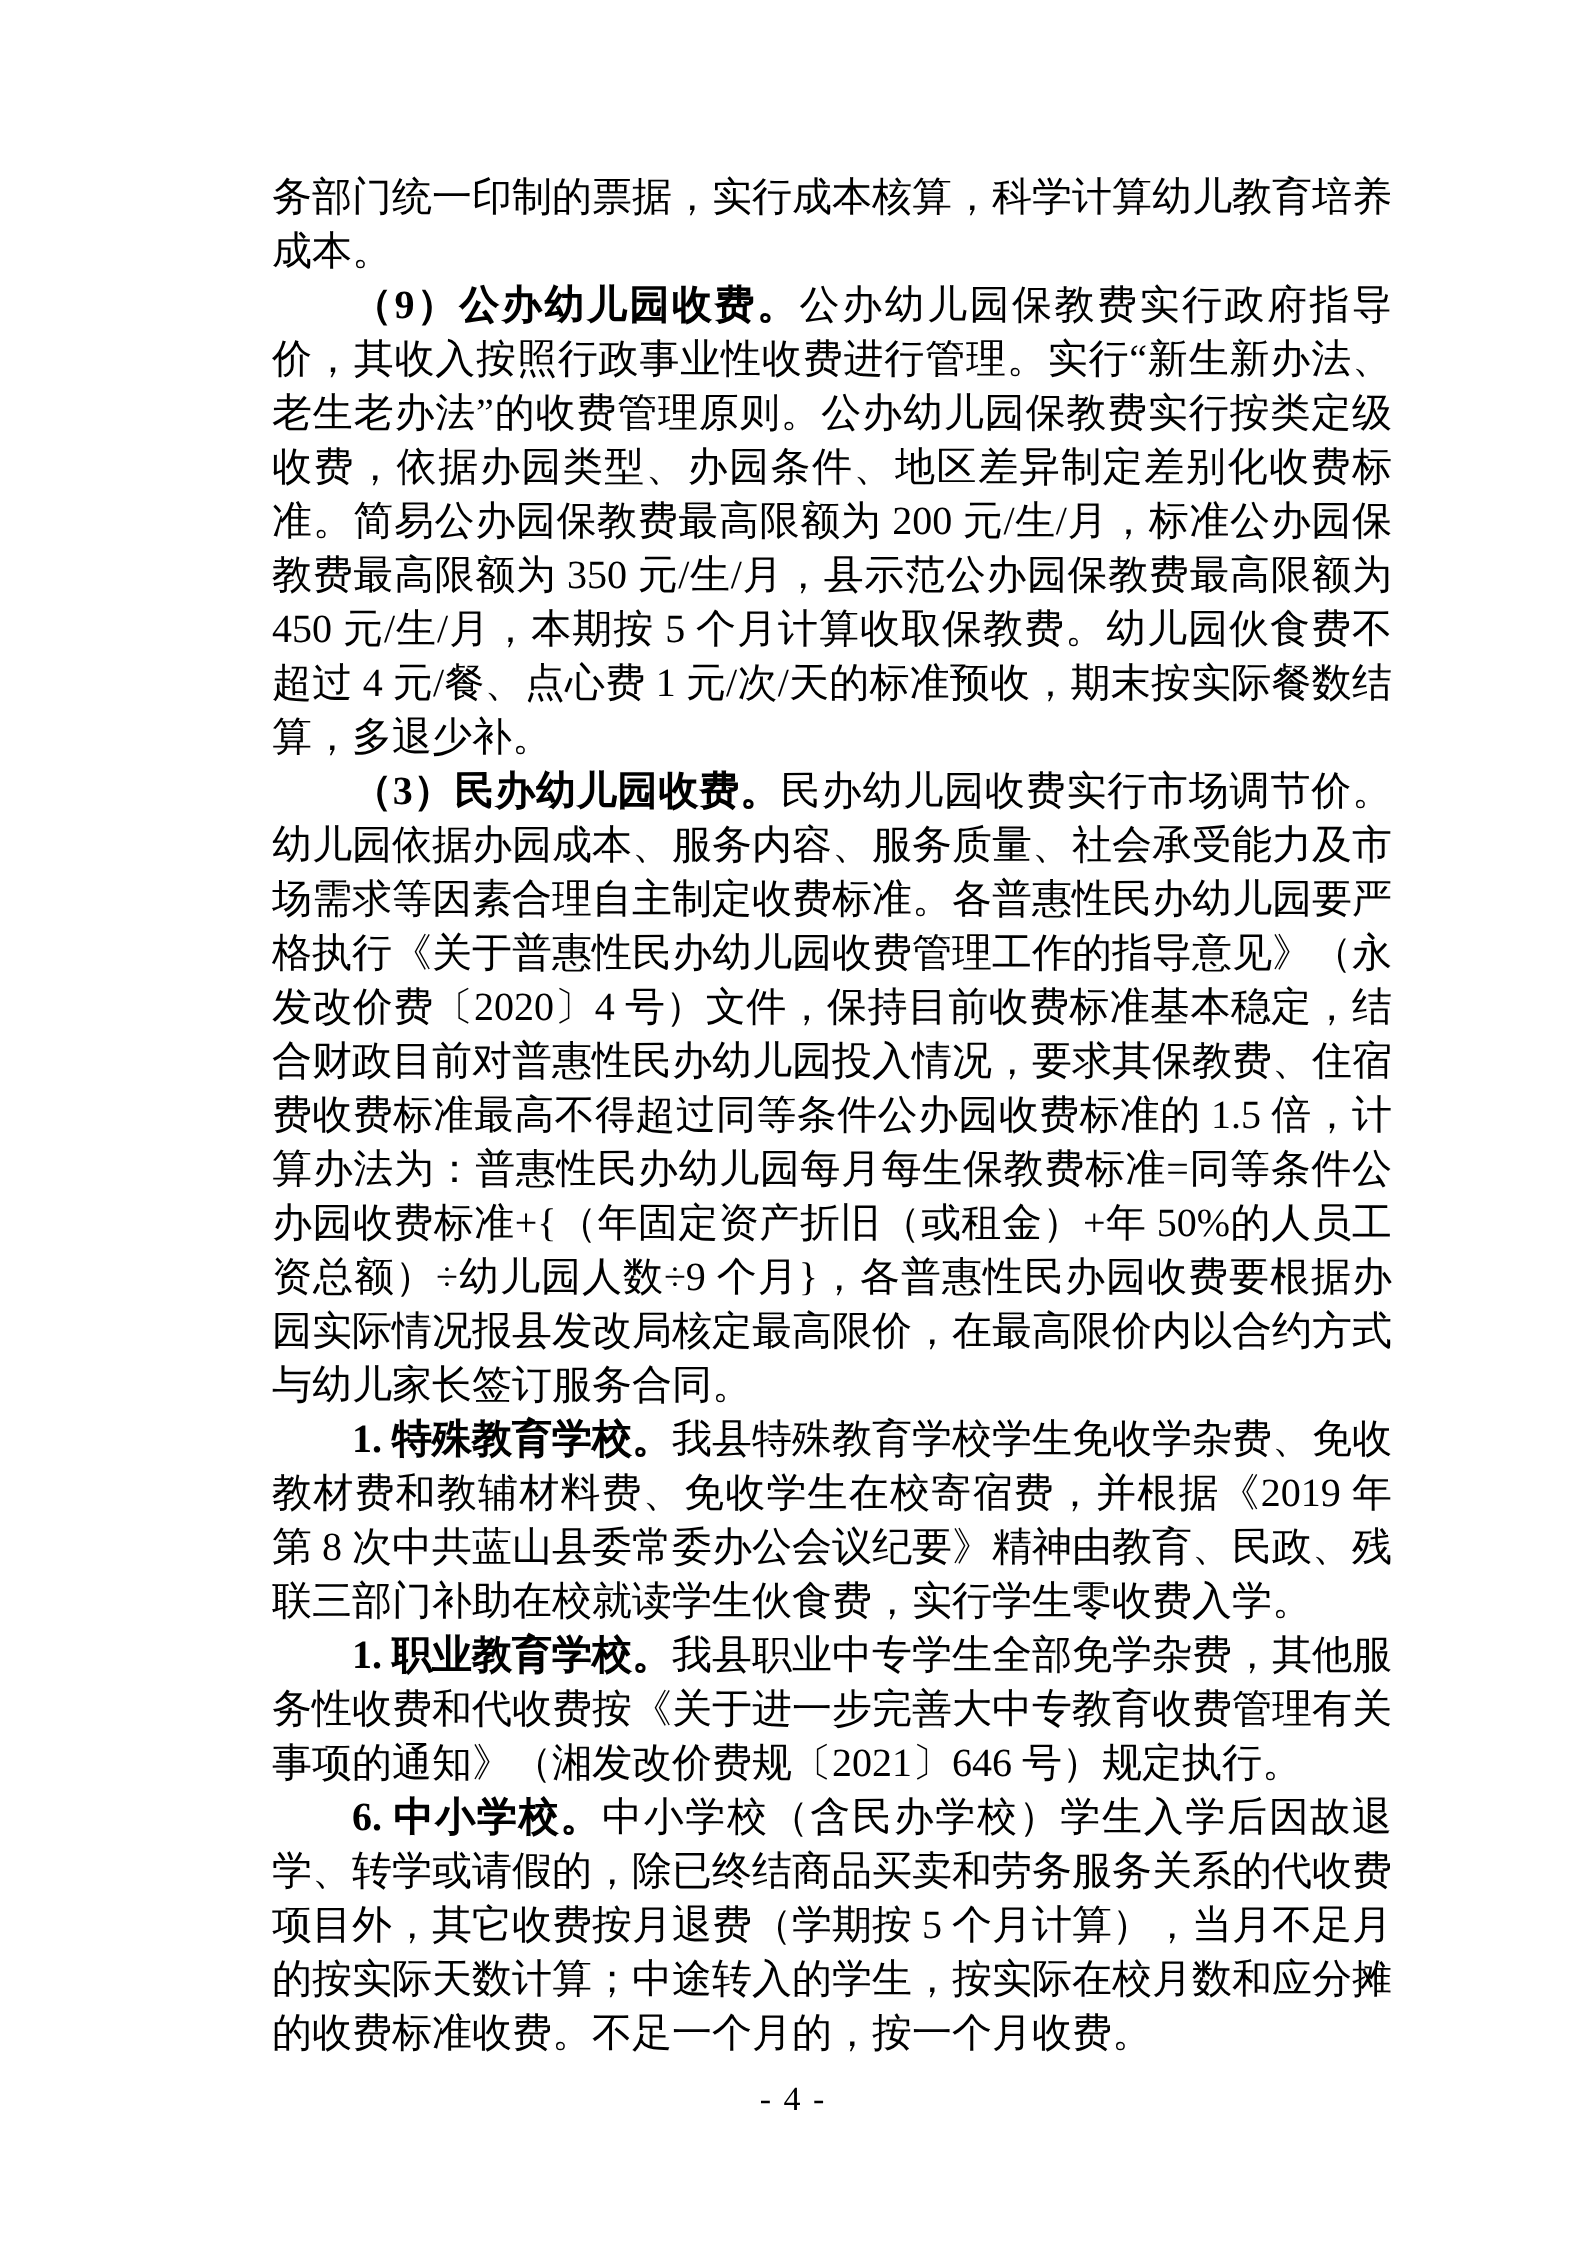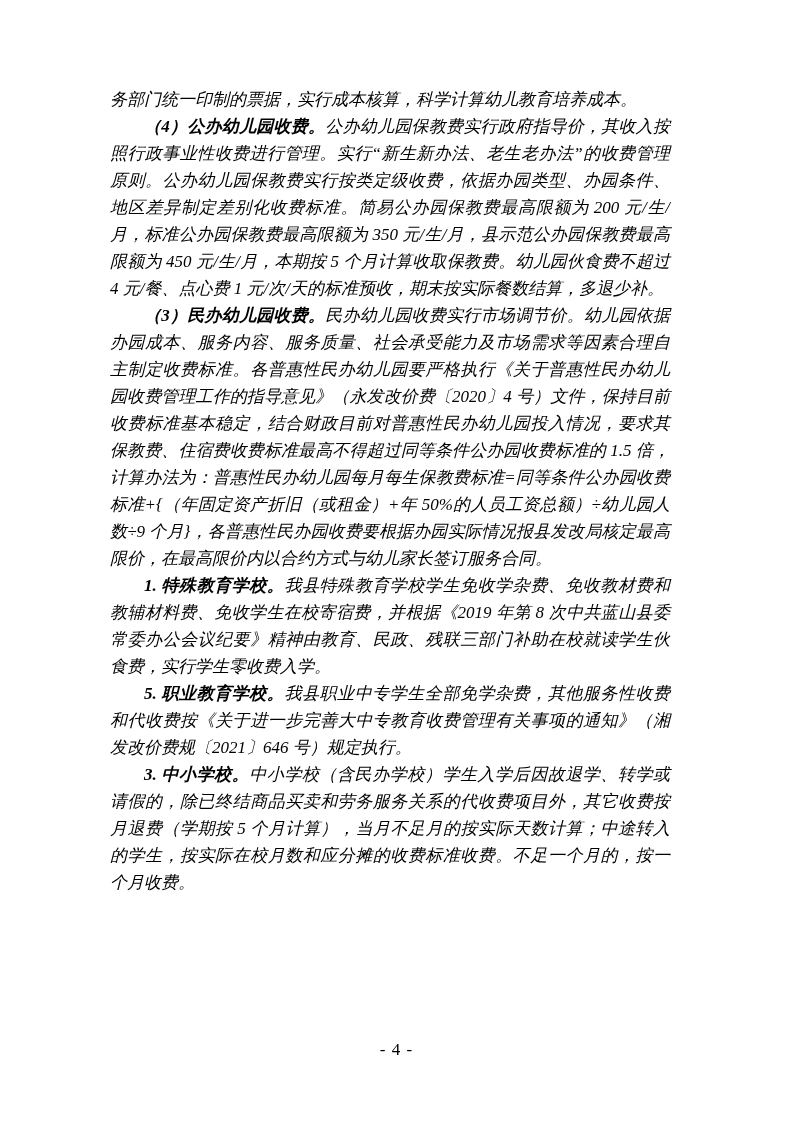--- a/index.html
+++ b/index.html
@@ -11,27 +11,26 @@
     position: relative;
     width: 793px;
     height: 1121px;
     background: #ffffff;
     overflow: hidden;
     font-family: "Liberation Serif", "DejaVu Serif", serif;
     color: #000000;
   }
   .content {
     position: absolute;
-    left: 110px;
+    left: 136px;
     top: 86px;
     width: 560px;
-    font-size: 17px;
+    font-size: 20px;
     line-height: 27px;
     text-align: justify;
-    font-style: italic;
   }
   p.para {
     margin: 0;
     padding: 0;
   }
   p.para.indent {
     text-indent: 2em;
   }
   p.para.heading {
     font-weight: bold;
@@ -49,20 +48,20 @@
     letter-spacing: 1px;
     color: #000000;
   }
 </style>
 </head>
 <body>
 
 <div class="page">
   <div class="content">
       <p class="para">务部门统一印制的票据，实行成本核算，科学计算幼儿教育培养成本。</p>
-      <p class="para indent"><b class="lead">（4）公办幼儿园收费。</b>公办幼儿园保教费实行政府指导价，其收入按照行政事业性收费进行管理。实行“新生新办法、老生老办法”的收费管理原则。公办幼儿园保教费实行按类定级收费，依据办园类型、办园条件、地区差异制定差别化收费标准。简易公办园保教费最高限额为 200 元/生/月，标准公办园保教费最高限额为 350 元/生/月，县示范公办园保教费最高限额为 450 元/生/月，本期按 5 个月计算收取保教费。幼儿园伙食费不超过 4 元/餐、点心费 1 元/次/天的标准预收，期末按实际餐数结算，多退少补。</p>
+      <p class="para indent"><b class="lead">（9）公办幼儿园收费。</b>公办幼儿园保教费实行政府指导价，其收入按照行政事业性收费进行管理。实行“新生新办法、老生老办法”的收费管理原则。公办幼儿园保教费实行按类定级收费，依据办园类型、办园条件、地区差异制定差别化收费标准。简易公办园保教费最高限额为 200 元/生/月，标准公办园保教费最高限额为 350 元/生/月，县示范公办园保教费最高限额为 450 元/生/月，本期按 5 个月计算收取保教费。幼儿园伙食费不超过 4 元/餐、点心费 1 元/次/天的标准预收，期末按实际餐数结算，多退少补。</p>
       <p class="para indent"><b class="lead">（3）民办幼儿园收费。</b>民办幼儿园收费实行市场调节价。幼儿园依据办园成本、服务内容、服务质量、社会承受能力及市场需求等因素合理自主制定收费标准。各普惠性民办幼儿园要严格执行《关于普惠性民办幼儿园收费管理工作的指导意见》（永发改价费〔2020〕4 号）文件，保持目前收费标准基本稳定，结合财政目前对普惠性民办幼儿园投入情况，要求其保教费、住宿费收费标准最高不得超过同等条件公办园收费标准的 1.5 倍，计算办法为：普惠性民办幼儿园每月每生保教费标准=同等条件公办园收费标准+{（年固定资产折旧（或租金）+年 50%的人员工资总额）÷幼儿园人数÷9 个月}，各普惠性民办园收费要根据办园实际情况报县发改局核定最高限价，在最高限价内以合约方式与幼儿家长签订服务合同。</p>
       <p class="para indent"><b class="lead">1. 特殊教育学校。</b>我县特殊教育学校学生免收学杂费、免收教材费和教辅材料费、免收学生在校寄宿费，并根据《2019 年第 8 次中共蓝山县委常委办公会议纪要》精神由教育、民政、残联三部门补助在校就读学生伙食费，实行学生零收费入学。</p>
-      <p class="para indent"><b class="lead">5. 职业教育学校。</b>我县职业中专学生全部免学杂费，其他服务性收费和代收费按《关于进一步完善大中专教育收费管理有关事项的通知》（湘发改价费规〔2021〕646 号）规定执行。</p>
-      <p class="para indent"><b class="lead">3. 中小学校。</b>中小学校（含民办学校）学生入学后因故退学、转学或请假的，除已终结商品买卖和劳务服务关系的代收费项目外，其它收费按月退费（学期按 5 个月计算），当月不足月的按实际天数计算；中途转入的学生，按实际在校月数和应分摊的收费标准收费。不足一个月的，按一个月收费。</p>
+      <p class="para indent"><b class="lead">1. 职业教育学校。</b>我县职业中专学生全部免学杂费，其他服务性收费和代收费按《关于进一步完善大中专教育收费管理有关事项的通知》（湘发改价费规〔2021〕646 号）规定执行。</p>
+      <p class="para indent"><b class="lead">6. 中小学校。</b>中小学校（含民办学校）学生入学后因故退学、转学或请假的，除已终结商品买卖和劳务服务关系的代收费项目外，其它收费按月退费（学期按 5 个月计算），当月不足月的按实际天数计算；中途转入的学生，按实际在校月数和应分摊的收费标准收费。不足一个月的，按一个月收费。</p>
     </div>
   <div class="footer">- 4 -</div>
 </div>
 
 </body></html>

